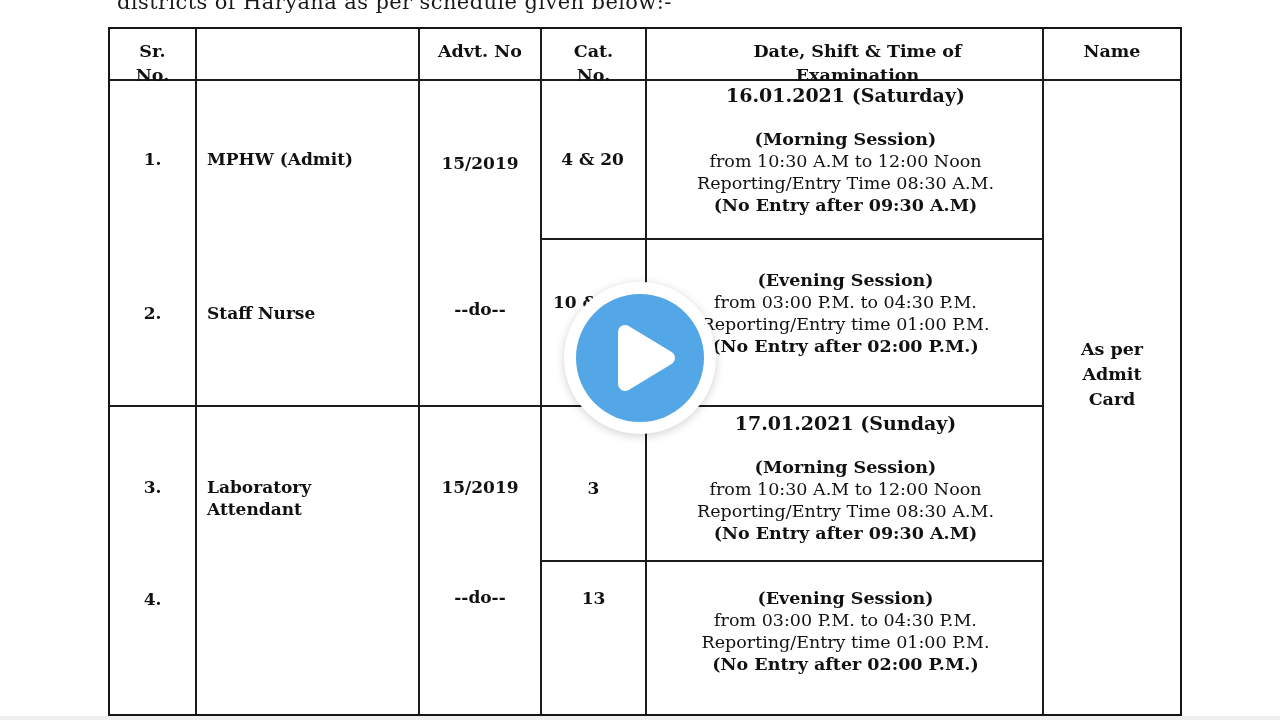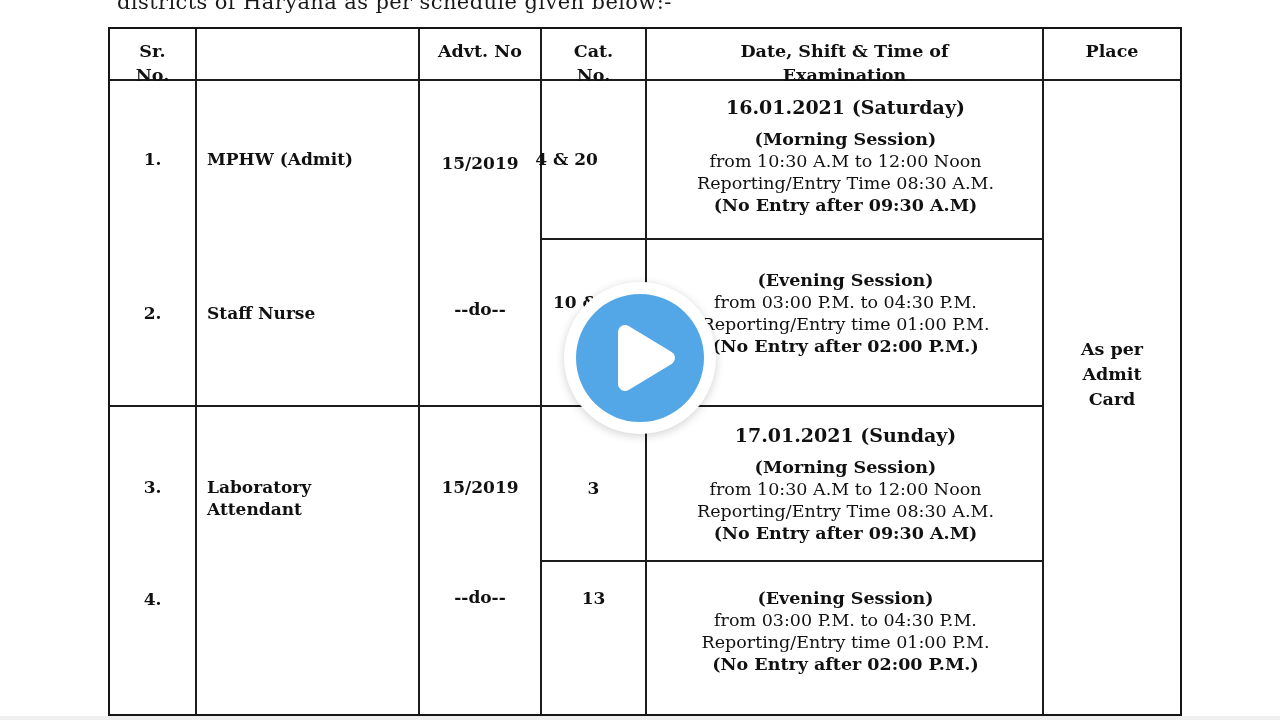--- a/index.html
+++ b/index.html
@@ -18,21 +18,21 @@
     position:absolute;left:108px;top:27px;width:1070px;height:685px;
     border:2px solid #151515;border-bottom-width:3px;box-sizing:content-box;
   }
   .vline,.hline{position:absolute;background:#1c1c1c;}
   .vline{width:2px;top:0;height:100%;}
   .hline{height:2px;}
   .cell{position:absolute;line-height:22px;font-size:17px;}
   .center{text-align:center;}
   .bold{font-weight:bold;}
   .hdr{font-weight:bold;font-size:17.5px;line-height:24px;text-align:center;position:absolute;top:4px;margin-top:6px;}
-  .dayline{position:absolute;font-weight:bold;font-size:19px;line-height:26px;text-align:center;left:537px;width:397px;margin-top:12px;}
+  .dayline{position:absolute;font-weight:bold;font-size:19px;line-height:26px;text-align:center;left:537px;width:397px;}
   .session{position:absolute;left:537px;width:397px;text-align:center;}
   .session div{line-height:22px;font-size:17.5px;}
   .session .s-title,.session .s-noentry{font-weight:bold;}
   .placecell{position:absolute;left:934px;width:136px;text-align:center;font-weight:bold;font-size:17.5px;line-height:25px;}
   .postcell{font-weight:bold;}
   .post-justify{text-align:justify;}
   
   .play-wrap{
     position:absolute;left:564px;top:282px;width:152px;height:152px;z-index:30;
     cursor:pointer;
@@ -68,41 +68,41 @@
 
   <div class="hdr" style="left:0;width:85px">
     <div>Sr.</div>
     <div>No.</div>
   </div>
   <div class="hdr" style="left:310px;width:120px">Advt. No</div>
   <div class="hdr" style="left:432px;width:103px">
     <div>Cat.</div>
     <div>No.</div>
   </div>
-  <div class="hdr" style="left:537px;width:395px">
+  <div class="hdr" style="left:550px;width:395px">
     <div>Date, Shift &amp; Time of</div>
     <div>Examination</div>
   </div>
-  <div class="hdr" style="left:934px;width:136px">Place</div>
+  <div class="hdr" style="left:934px;width:136px">Name</div>
 
   <div class="cell bold center" style="left:0;top:119px;width:85px">1.</div>
   <div class="cell bold center" style="left:0;top:273px;width:85px">2.</div>
   <div class="cell bold center" style="left:0;top:447px;width:85px">3.</div>
   <div class="cell bold center" style="left:0;top:559px;width:85px">4.</div>
 
   <div class="cell postcell" style="left:97px;top:119px;width:205px">MPHW (Admit)</div>
   <div class="cell postcell" style="left:97px;top:273px;width:205px">Staff Nurse</div>
   <div class="cell postcell" style="left:97px;top:447px;width:130px">Laboratory Attendant</div>
 
   <div class="cell bold center" style="left:310px;top:123px;width:120px">15/2019</div>
   <div class="cell bold center" style="left:310px;top:269px;width:120px">--do--</div>
   <div class="cell bold center" style="left:310px;top:447px;width:120px">15/2019</div>
   <div class="cell bold center" style="left:310px;top:557px;width:120px">--do--</div>
 
-  <div class="cell bold center" style="left:412px;top:119px;width:89px">4 &amp; 20</div>
+  <div class="cell bold center" style="left:438px;top:119px;width:89px">4 &amp; 20</div>
   <div class="cell bold" style="left:443px;top:262px;width:103px">10 &amp; 1</div>
   <div class="cell bold center" style="left:432px;top:448px;width:103px">3</div>
   <div class="cell bold center" style="left:432px;top:558px;width:103px">13</div>
 
   <div class="dayline" style="top:53px">16.01.2021 (Saturday)</div>
 
   <div class="session" style="top:99px">
     <div class="s-title">(Morning Session)</div>
     <div class="s-time">from 10:30 A.M to 12:00 Noon</div>
     <div class="s-report">Reporting/Entry Time 08:30 A.M.</div>

